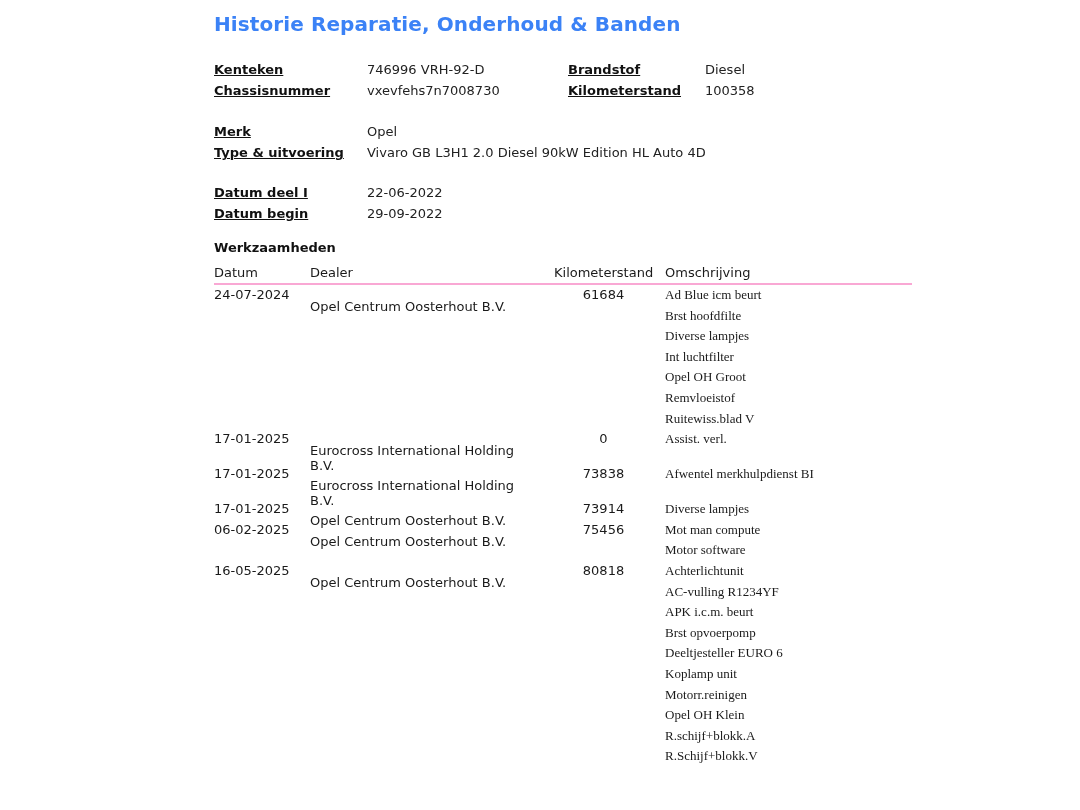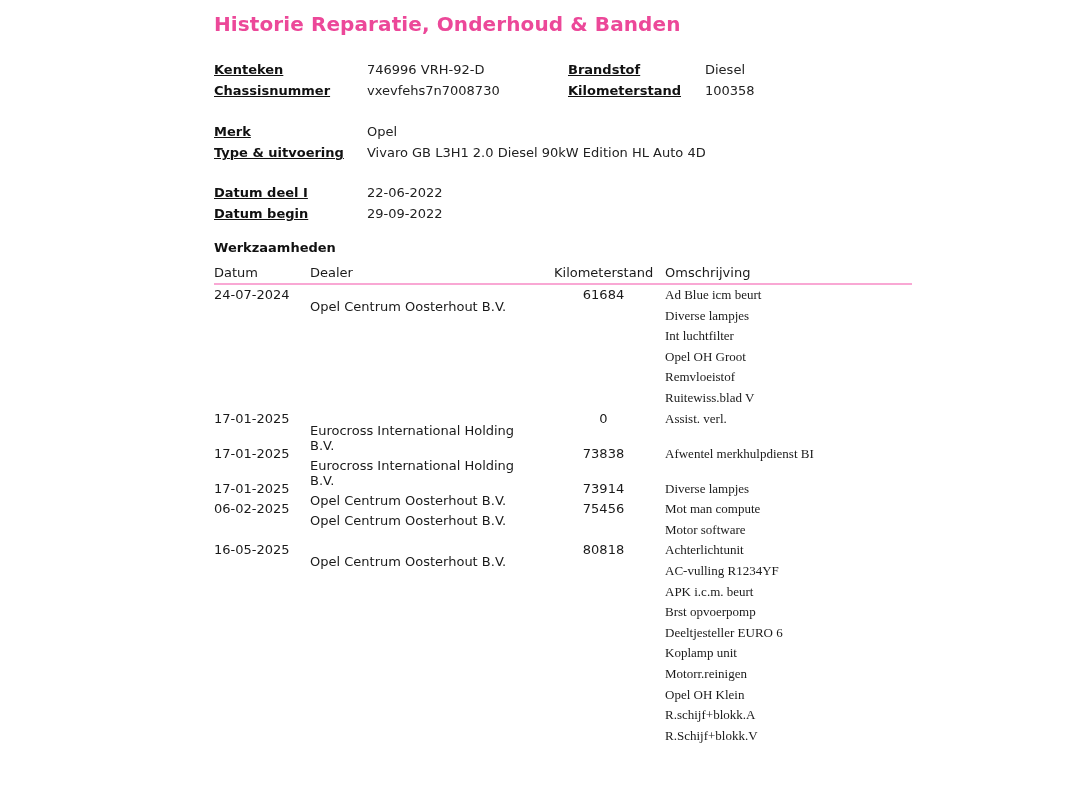--- a/index.html
+++ b/index.html
@@ -1,20 +1,20 @@
 <!DOCTYPE html>
 <html><head>
 <meta charset="utf-8">
 <style>
   html, body { margin: 0; padding: 0; background: #ffffff; }
   body { width: 1080px; height: 810px; position: relative; overflow: hidden;
          font-family: "DejaVu Sans", sans-serif; color: #1a1a1a; }
   .page { position: absolute; left: 214px; top: 0; width: 700px; }
   .title { position: absolute; left: 0; top: 12px; font-size: 20px; font-weight: bold;
-           color: #ec4899; white-space: nowrap; letter-spacing: 0.1px; }
+           color: #3b82f6; white-space: nowrap; letter-spacing: 0.1px; }
   .info { position: absolute; left: 0; font-size: 13px; }
   .info .row { position: relative; height: 21px; line-height: 21px; white-space: nowrap; }
   .lbl { position: absolute; font-weight: bold; color: #111; text-decoration: underline; }
   .val { position: absolute; color: #222; }
   .c1 { left: 0; } .c2 { left: 153px; } .c3 { left: 354px; } .c4 { left: 491px; }
   .sec { position: absolute; left: 0; top: 240px; font-size: 13px; font-weight: bold; color: #111; }
   .thead { position: absolute; left: 0; top: 263px; width: 698px; height: 20px; font-size: 13px;
            border-bottom: 2px solid #f9a8d4; white-space: nowrap; }
   .thead span { position: absolute; top: 2px; }
   .tbody { position: absolute; left: 0; top: 285px; width: 698px; font-size: 13px; }
@@ -77,20 +77,21 @@
     <span style="left:451px;">Omschrijving</span>
   </div>
 
   <div class="tbody" id="tbody">
       <div class="trow">
         <div class="cell-date">24-07-2024</div>
         <div class="cell-dealer">Opel Centrum Oosterhout B.V.</div>
         <div class="cell-km">61684</div>
         <div class="cell-desc">
           <div>Ad Blue icm beurt</div>
+          <div>Brst hoofdfilte</div>
           <div>Diverse lampjes</div>
           <div>Int luchtfilter</div>
           <div>Opel OH Groot</div>
           <div>Remvloeistof</div>
           <div>Ruitewiss.blad V</div>
         </div>
       </div>
       <div class="trow" style="height: 35px;">
         <div class="cell-date">17-01-2025</div>
         <div class="cell-dealer">Eurocross International Holding B.V.</div>

